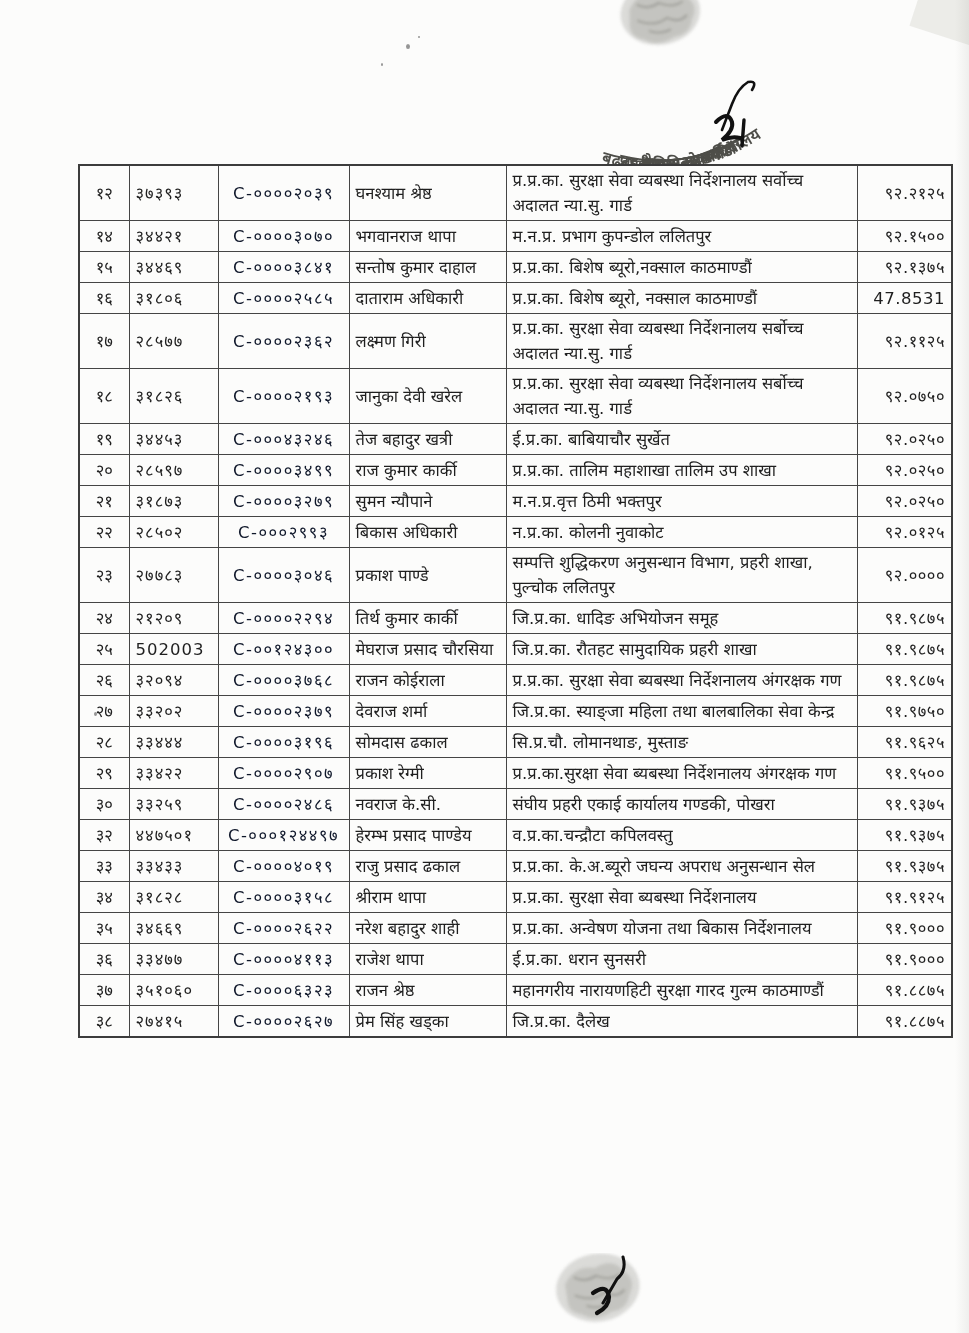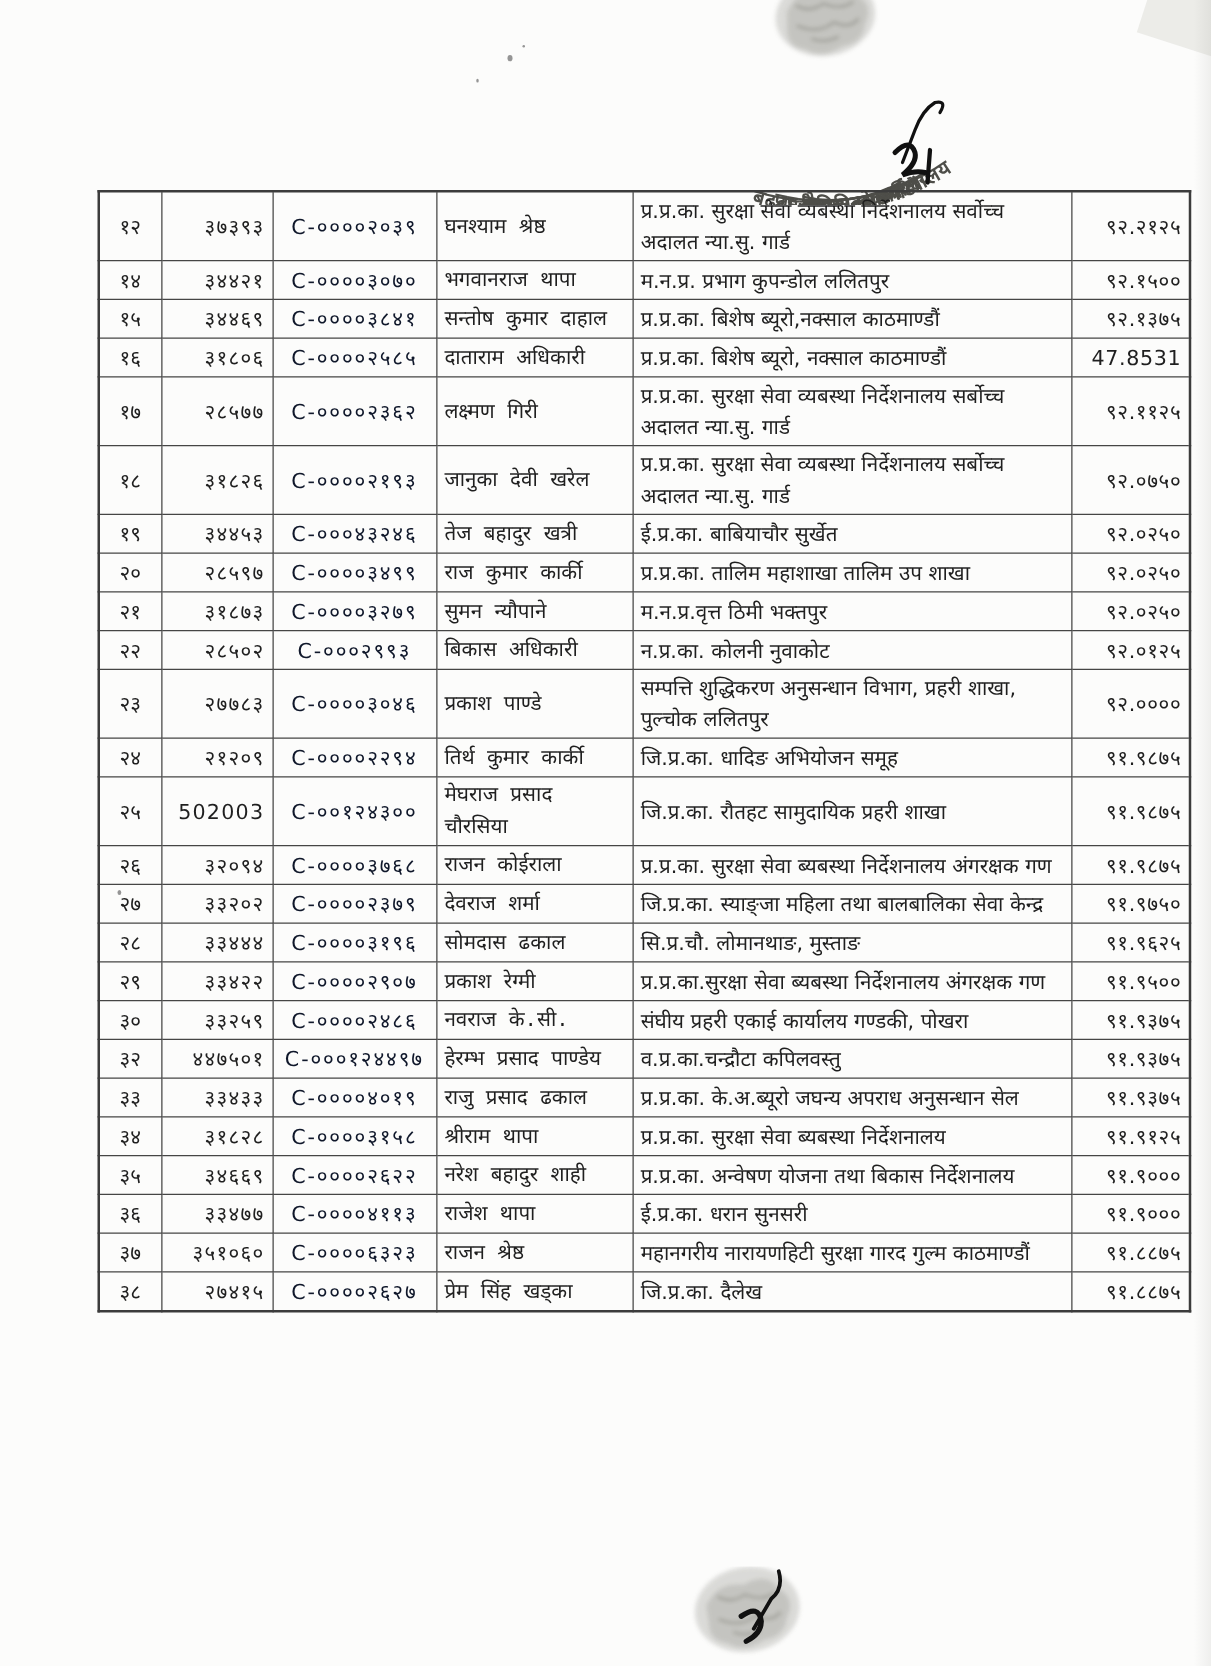--- a/index.html
+++ b/index.html
@@ -22,34 +22,35 @@
   
   .stamp { position:absolute; pointer-events:none; }
   .stamp-top { left:520px; top:-6px; width:300px; height:170px; }
   .stamp-bottom { left:455px; top:1253px; width:300px; height:80px; overflow:hidden; }
 
   
   .table-wrap { position:absolute; left:78px; top:152px; width:873px; }
   table.merit {
     border-collapse:collapse; table-layout:fixed; width:873px;
     border:2px solid #3c3c3c;
+    margin-top:12px;
   }
   table.merit td {
     border:1px solid #454545;
     padding:2px 6px;
     font-size:16.5px;
     line-height:25px;
     height:26px;
     vertical-align:middle;
     overflow:hidden;
   }
   td.c-sn   { text-align:center; font-size:16px; }
-  td.c-num  { text-align:right; font-size:16px; letter-spacing:1px; }
+  td.c-num  { text-align:left; font-size:16px; letter-spacing:1px; }
   td.c-code { text-align:center; font-size:14.5px; letter-spacing:1.5px; color:#0f172a; }
-  td.c-name { text-align:left; padding-left:9px;font-family:Liberation Mono, monospace; }
+  td.c-name { text-align:left; padding-left:9px; }
   td.c-office { text-align:left; padding-left:9px; }
   td.c-score { text-align:right; font-size:14.5px; letter-spacing:.5px; }
 </style>
 </head>
 <body>
 
 <div class="scan-corner"></div>
 <div class="scan-edge-right"></div>
 <div class="speck" style="left:406px; top:44px; width:4px; height:5px;"></div>
 <div class="speck" style="left:418px; top:36px; width:2px; height:2px;"></div>

